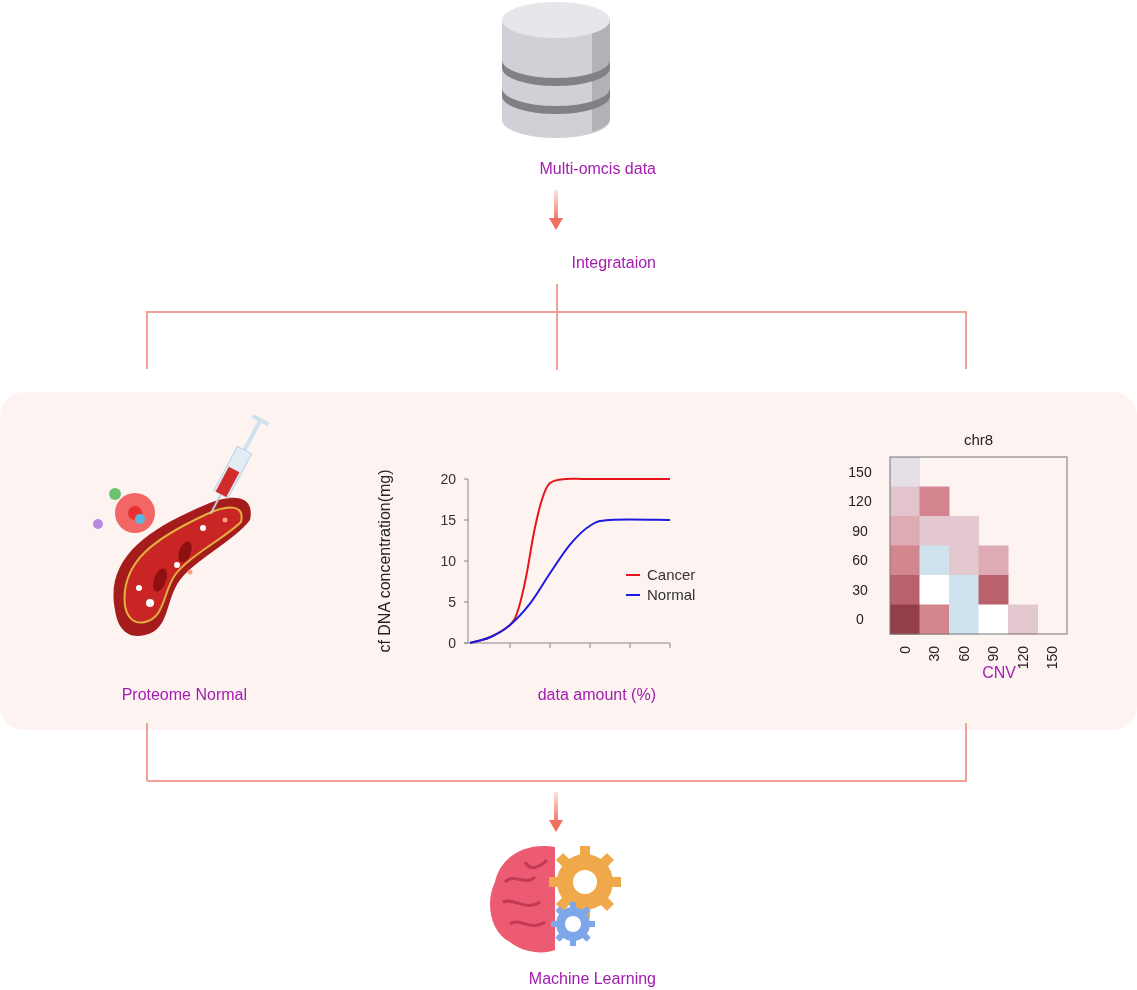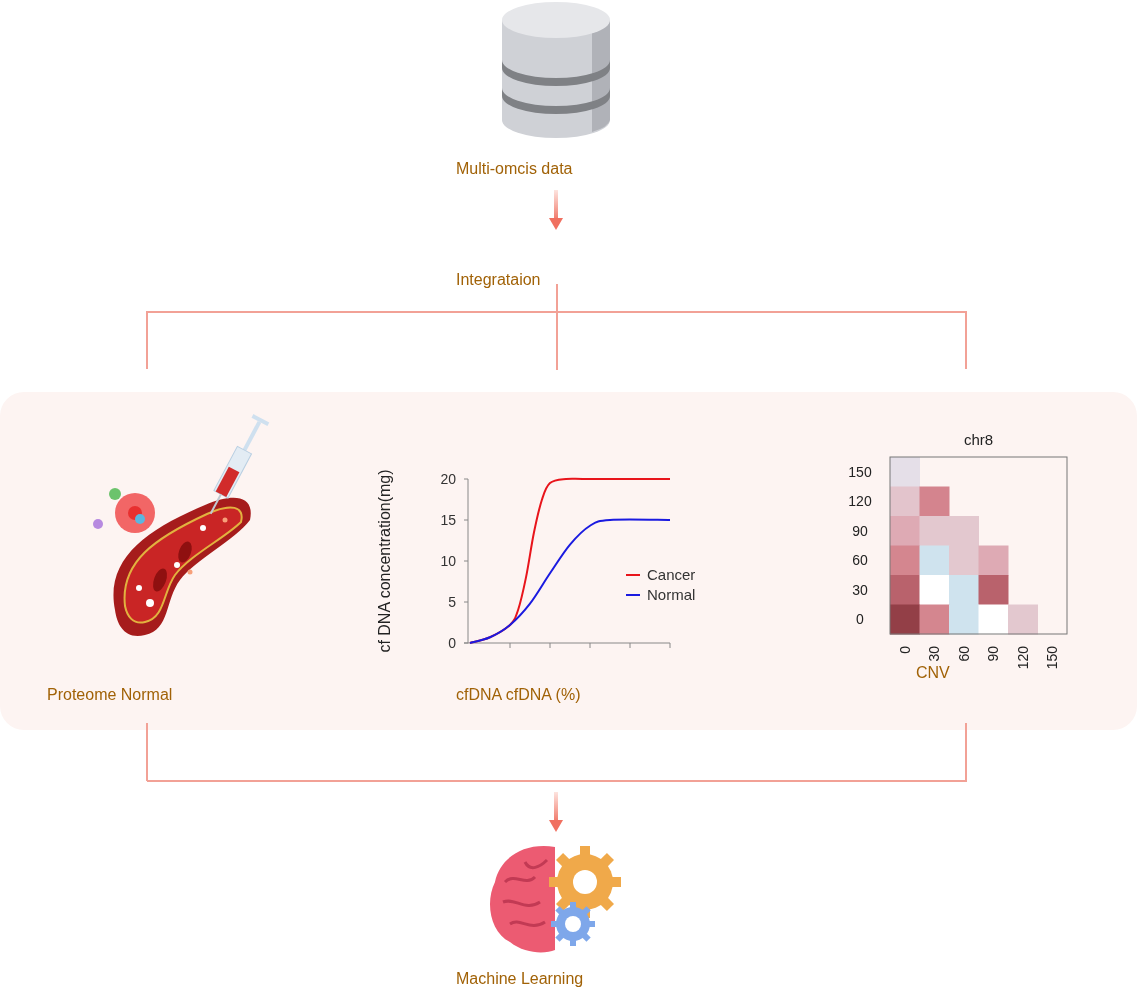--- a/index.html
+++ b/index.html
@@ -1,19 +1,19 @@
 <!DOCTYPE html>
 <html><head>
 <meta charset="utf-8">
 <style>
   html, body { margin:0; padding:0; background:#ffffff; }
   body { width:1137px; height:990px; position:relative; overflow:hidden;
          font-family:"Liberation Sans", "DejaVu Sans", sans-serif; color:#111; }
   .abs { position:absolute; }
-  .label { font-size:16px; color:#a16207; text-align:left; }
+  .label { font-size:16px; color:#a21caf; text-align:right; }
   .panel { position:absolute; left:0; top:392px; width:1137px; height:338px;
            background:#fdf4f2; border-radius:24px; }
   .line { position:absolute; background:#f2a196; }
   svg text { font-family:"Liberation Sans", "DejaVu Sans", sans-serif; }
 </style>
 </head>
 <body>
 
 <svg class="abs" style="left:500px;top:0px" width="112" height="140" viewBox="0 0 112 140">
   <path d="M2 20 V120 A54 18 0 0 0 110 120 V20 Z" fill="#cfd1d6"></path>
@@ -29,21 +29,21 @@
   <defs>
       <linearGradient id="ga" x1="0" y1="0" x2="0" y2="1">
         <stop offset="0" stop-color="#fde4df"></stop>
         <stop offset="1" stop-color="#f07060"></stop>
       </linearGradient>
     </defs>
   <rect x="6" y="0" width="4" height="32" fill="url(#ga)"></rect>
   <polygon points="1,28 15,28 8,40" fill="#f07060"></polygon>
 </svg>
 
-<div class="abs label" style="left:456px;top:254px;width:200px;margin-top:17px;">Integrataion</div>
+<div class="abs label" style="left:456px;top:254px;width:200px;">Integrataion</div>
 
 <div class="line" style="left:556px;top:284px;width:2px;height:86px;"></div>
 <div class="line" style="left:147px;top:311px;width:820px;height:2px;"></div>
 <div class="line" style="left:146px;top:311px;width:2px;height:58px;"></div>
 <div class="line" style="left:965px;top:311px;width:2px;height:58px;"></div>
 
 <div class="panel"></div>
 
 <svg class="abs" style="left:85px;top:410px" width="190" height="240" viewBox="0 0 190 240">
 
@@ -95,21 +95,21 @@
     <line x1="300" y1="213" x2="300" y2="218" stroke="#888"></line>
     <text x="0" y="0" text-anchor="middle" font-size="16" fill="#222" transform="translate(20 131) rotate(-90)">cf DNA concentration(mg)</text>
     <path d="M100 213 C103.33333333333333 212.04333333333332 113.33333333333333 210.26666666666665 120 207.26 C126.66666666666667 204.25333333333333 135.33333333333334 199.47 140 194.96 C144.66666666666666 190.45000000000002 145.33333333333334 188.12666666666667 148 180.2 C150.66666666666666 172.2733333333333 153.33333333333334 160.3833333333333 156 147.39999999999998 C158.66666666666666 134.41666666666666 161.33333333333334 115.28333333333333 164 102.3 C166.66666666666666 89.31666666666666 169.33333333333334 77.7 172 69.5 C174.66666666666666 61.3 176 56.51666666666666 180 53.099999999999994 C184 49.68333333333333 189.33333333333334 49.68333333333333 196 49 C202.66666666666666 48.31666666666667 202.66666666666666 49 220 49 C237.33333333333334 49 286.6666666666667 49 300 49" fill="none" stroke="#e8141b" stroke-width="2"></path>
     <line x1="256" y1="145" x2="270" y2="145" stroke="#e8141b" stroke-width="2"></line>
     <text x="277" y="150" font-size="15" fill="#333">Cancer</text>
     <path d="M100 213 C103.33333333333333 212.04333333333332 113.33333333333333 210.26666666666665 120 207.26 C126.66666666666667 204.25333333333333 133.33333333333334 200.56333333333333 140 194.96 C146.66666666666666 189.35666666666668 153.33333333333334 182.25 160 173.64 C166.66666666666666 165.02999999999997 173.33333333333334 153.14000000000001 180 143.3 C186.66666666666666 133.46 193.33333333333334 122.52666666666669 200 114.60000000000001 C206.66666666666666 106.67333333333333 213.33333333333334 99.83999999999997 220 95.73999999999998 C226.66666666666666 91.63999999999999 226.66666666666666 90.95666666666666 240 90 C253.33333333333334 89.04333333333334 290 90 300 90" fill="none" stroke="#1a1ae0" stroke-width="2"></path>
     <line x1="256" y1="165" x2="270" y2="165" stroke="#1a1ae0" stroke-width="2"></line>
     <text x="277" y="170" font-size="15" fill="#333">Normal</text>
   </svg>
 
-<div class="abs label" style="left:456px;top:686px;width:200px;">cfDNA cfDNA (%)</div>
+<div class="abs label" style="left:456px;top:686px;width:200px;">data amount (%)</div>
 
 <svg class="abs" id="heatmap" style="left:830px;top:420px" width="250" height="260" viewBox="0 0 250 260">
     <text x="148.5" y="25" text-anchor="middle" font-size="15" fill="#222">chr8</text>
     <rect x="60" y="37" width="30" height="30" fill="#e5dfe8"></rect>
     <text x="30" y="56.75" text-anchor="middle" font-size="14" fill="#222">150</text>
     <rect x="60" y="66.5" width="30" height="30" fill="#e3c4cc"></rect>
     <rect x="89.5" y="66.5" width="30" height="30" fill="#d4848e"></rect>
     <text x="30" y="86.25" text-anchor="middle" font-size="14" fill="#222">120</text>
     <rect x="60" y="96" width="30" height="30" fill="#deaab4"></rect>
     <rect x="89.5" y="96" width="30" height="30" fill="#e3c8cf"></rect>

